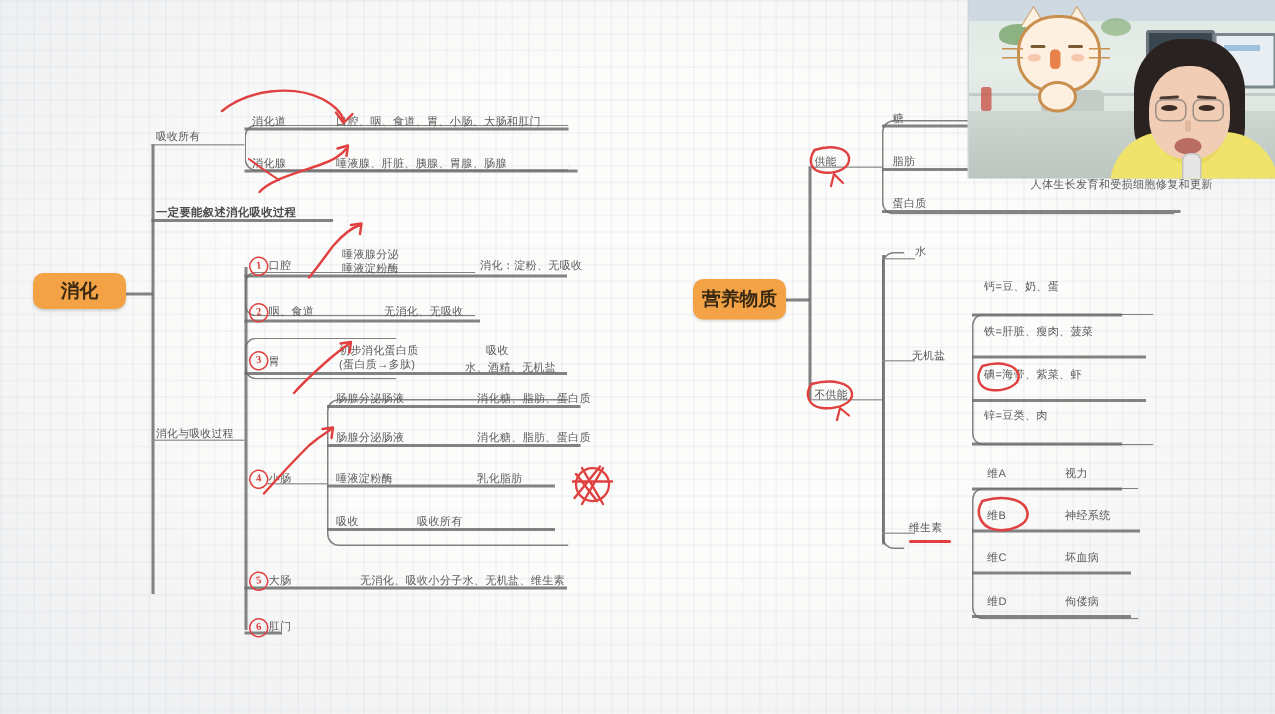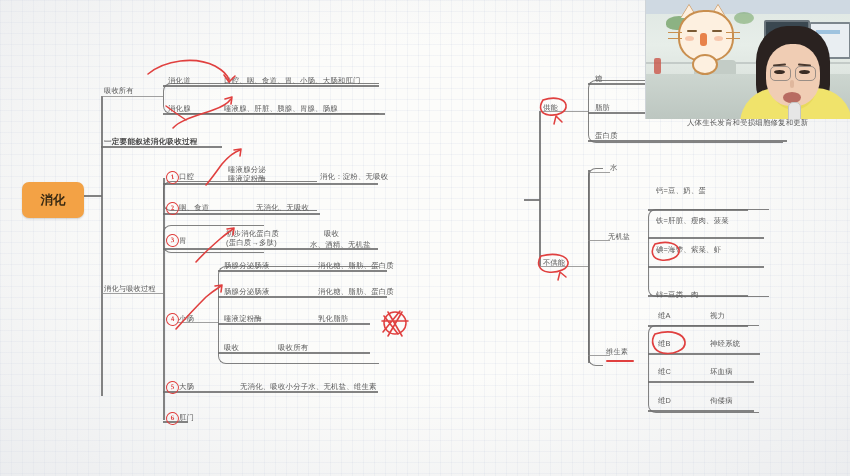--- a/index.html
+++ b/index.html
@@ -148,21 +148,21 @@
   .cam .catwh2{position:absolute;left:-2px;top:32px;width:14px;height:1.4px;background:#c98f4f;}
   .cam .catwh3{position:absolute;left:56px;top:26px;width:14px;height:1.4px;background:#c98f4f;}
   .cam .catwh4{position:absolute;left:56px;top:32px;width:14px;height:1.4px;background:#c98f4f;}
 </style>
 </head>
 <body>
 
 <div id="page">
 
 
-  <div class="node" style="left:22px;top:182px;width:62px;height:36px;">
+  <div class="node" style="left:22px;top:182px;width:62px;height:24px;">
     <span>消化</span>
   </div>
 
   <div class="rule" style="left:84px;top:195px;width:18px;"></div>
   <div class="vr" style="left:101px;top:96px;height:300px;"></div>
 
   <div class="rule thin" style="left:101px;top:96px;width:62px;"></div>
   <div class="lbl b" style="left:104px;top:86px;">吸收所有</div>
 
   <div class="bracket" style="left:163px;top:83px;width:215px;height:29px;"></div>
@@ -228,20 +228,23 @@
 
   <div class="inknum" style="left:166px;top:381px;">5</div>
   <div class="lbl k" style="left:179px;top:382px;">大肠</div>
   <div class="lbl k" style="left:240px;top:382px;">无消化、吸收小分子水、无机盐、维生素</div>
   <div class="rule" style="left:163px;top:391px;width:215px;"></div>
 
   <div class="inknum" style="left:166px;top:412px;">6</div>
   <div class="lbl k" style="left:179px;top:413px;">肛门</div>
   <div class="rule" style="left:163px;top:421px;width:25px;"></div>
 
+  <div class="node" style="left:462px;top:186px;width:62px;height:27px;">
+    <span>营养物质</span>
+  </div>
   <div class="rule" style="left:524px;top:199px;width:16px;"></div>
   <div class="vr" style="left:539px;top:111px;height:155px;"></div>
 
   <div class="rule thin" style="left:539px;top:111px;width:49px;"></div>
   <div class="lbl b" style="left:543px;top:103px;">供能</div>
   <div class="bracket" style="left:588px;top:80px;width:194px;height:61px;"></div>
 
   <div class="lbl k" style="left:595px;top:74px;">糖</div>
   <div class="lbl k" style="left:650px;top:74px;">主要能源</div>
   <div class="rule" style="left:588px;top:83px;width:188px;"></div>
@@ -269,21 +272,21 @@
 
   <div class="lbl k" style="left:656px;top:186px;">钙=豆、奶、蛋</div>
   <div class="rule" style="left:648px;top:209px;width:100px;"></div>
 
   <div class="lbl k" style="left:656px;top:216px;">铁=肝脏、瘦肉、菠菜</div>
   <div class="rule" style="left:648px;top:237px;width:116px;"></div>
 
   <div class="lbl k" style="left:656px;top:245px;">碘=海带、紫菜、虾</div>
   <div class="rule" style="left:648px;top:266px;width:116px;"></div>
 
-  <div class="lbl k" style="left:656px;top:290px;">锌=豆类、肉</div>
+  <div class="lbl k" style="left:656px;top:272px;">锌=豆类、肉</div>
   <div class="rule" style="left:648px;top:295px;width:100px;"></div>
 
   <div class="rule thin" style="left:588px;top:355px;width:22px;"></div>
   <div class="lbl b" style="left:606px;top:347px;">维生素</div>
   <div class="inkline" style="left:606px;top:360px;width:28px;"></div>
   <div class="bracket" style="left:648px;top:325px;width:110px;height:86px;"></div>
 
   <div class="lbl k" style="left:658px;top:311px;">维A</div>
   <div class="lbl k" style="left:710px;top:311px;">视力</div>
   <div class="rule" style="left:648px;top:325px;width:100px;"></div>

